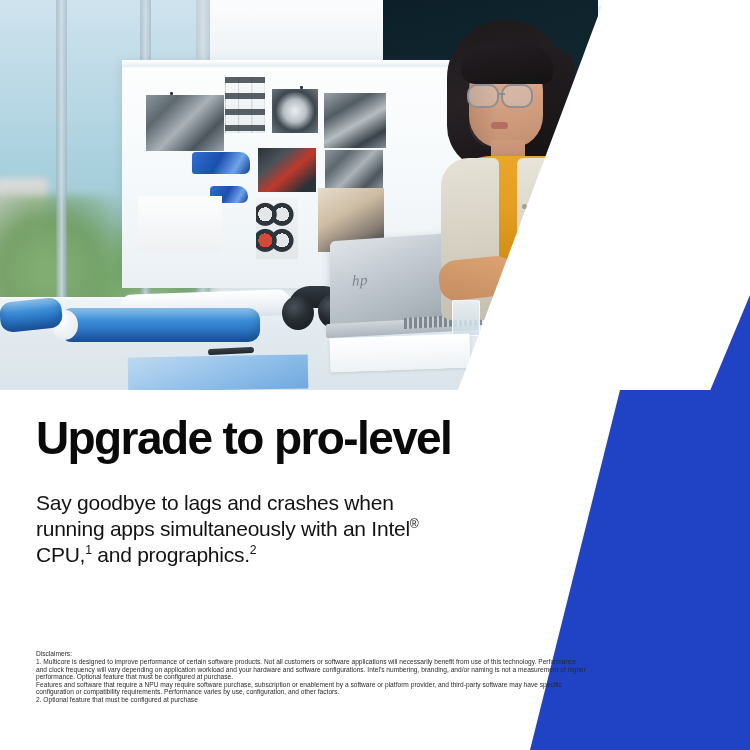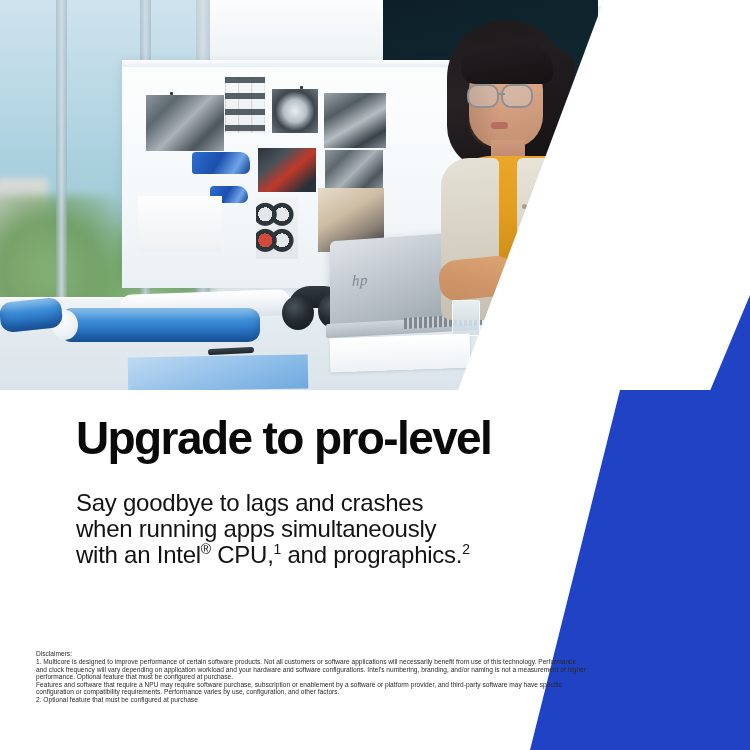--- a/index.html
+++ b/index.html
@@ -155,24 +155,24 @@
 
   
   .wedge-white { position:absolute; left:0; top:0; width:750px; height:390px;
     background:#ffffff; clip-path:polygon(604px 0, 750px 0, 750px 390px, 458px 390px); }
   .wedge-blue-top { position:absolute; left:0; top:290px; width:750px; height:460px;
     clip-path:polygon(750px 5px, 750px 460px, 560px 460px); }
   .wedge-blue-bottom { position:absolute; left:0; top:390px; width:750px; height:360px;
     clip-path:polygon(620px 0, 750px 0, 750px 360px, 530px 360px); }
 
   
-  .copy { position:absolute; left:36px; top:412px; width:480px;margin-left:40px; }
+  .copy { position:absolute; left:36px; top:412px; width:480px; }
   .headline { font-size:46px; line-height:52px; font-weight:700; color:#0a0a0a;
     letter-spacing:-1.6px; }
-  .subcopy { margin-top:26px; font-size:24px; line-height:26px; color:#131313;
+  .subcopy { margin-top:26px; font-size:21px; line-height:26px; color:#131313;
     letter-spacing:-.25px; max-width:400px; }
   sup { font-size:.58em; vertical-align:super; line-height:0; }
 
   .disclaimers { position:absolute; left:36px; top:650px; width:550px;
     font-size:6.6px; line-height:7.6px; color:#2a2a2a; letter-spacing:.01px; }
   .disc-title { margin-bottom:.5px; }
   .disc-p { margin:0; }
   .disc-gap { margin-top:0; }
 </style>
 </head>

